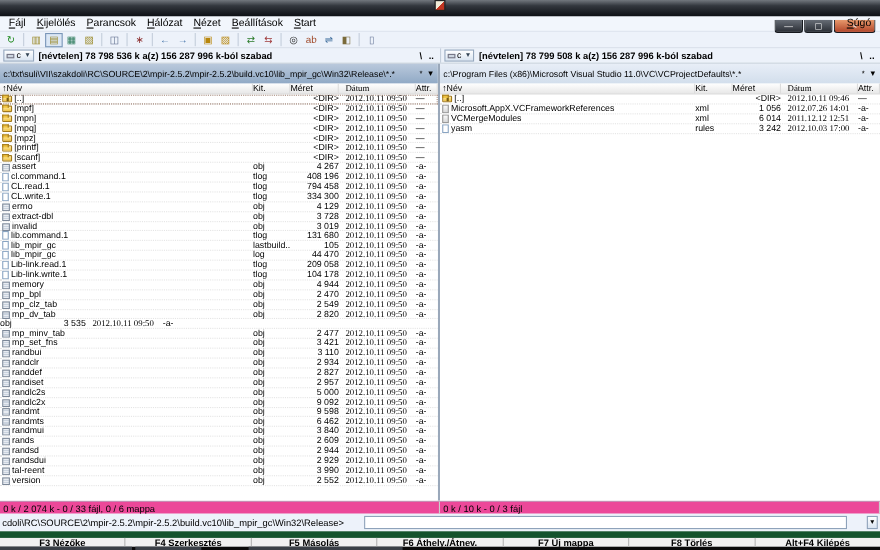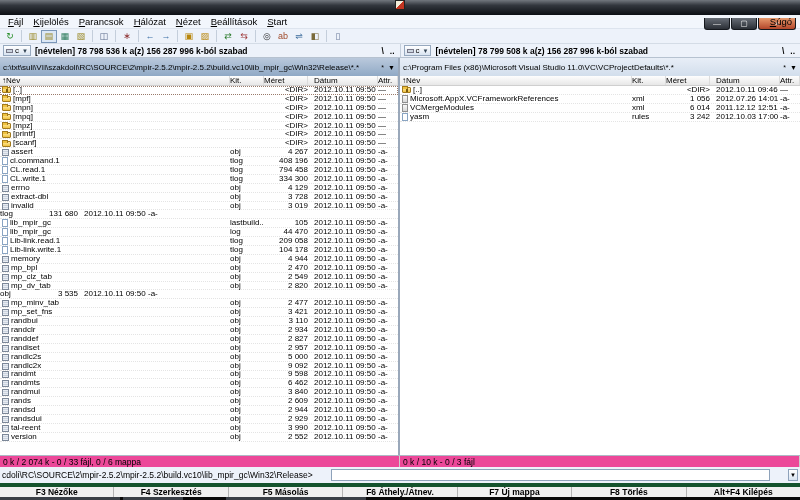--- a/index.html
+++ b/index.html
@@ -53,21 +53,21 @@
     background:linear-gradient(#fefefe,#e7e7e7);border-bottom:1px solid #cfcfcf;}
   .phead>span{border-right:1px solid #dcdcdc;height:100%;display:flex;align-items:center;}
   .flist{flex:1;overflow:hidden;background:#fff;}
   .row{display:flex;height:8.9px;align-items:center;font-size:8px;line-height:1;
     border-bottom:1px dotted #e4e4e4;}
   .row.cursor{outline:1px dotted #9a7a6a;outline-offset:-1px;}
   .c-name{flex:1;display:flex;align-items:center;overflow:hidden;padding-left:2px;gap:2px;}
   .nm{white-space:nowrap;}
   .c-ext{width:34px;flex:none;white-space:nowrap;overflow:visible;}
   .c-size{width:44px;flex:none;text-align:right;white-space:nowrap;}
-  .c-date{width:70px;flex:none;padding-left:6px;white-space:nowrap;}
+  .c-date{width:70px;flex:none;padding-left:6px;white-space:nowrap;font-family:Liberation Serif, serif;}
   .c-attr{width:20px;flex:none;text-align:left;padding-right:2px;white-space:nowrap;}
   
   .fi{flex:none;display:inline-block;position:relative;}
   .fi.folder,.fi.up{width:9px;height:6px;background:linear-gradient(#ffeaa6,#efc23e);
     border:1px solid #a27a1e;border-radius:1px;margin-top:1px;}
   .fi.folder::before,.fi.up::before{content:"";position:absolute;top:-2px;left:-1px;width:4px;
     height:2px;background:#efc23e;border:1px solid #a27a1e;border-bottom:none;}
   .fi.up::after{content:"";position:absolute;left:3px;top:1px;width:2px;height:3px;background:#7a5c10;}
   .fi.doc{width:6px;height:8px;background:#fff;border:1px solid #89a4c2;}
   .fi.obj{width:7px;height:7px;background:repeating-linear-gradient(#e8ecf2 0 1px,#c9d2de 1px 2px);
@@ -79,21 +79,21 @@
   .shalf{flex:1;height:100%;display:flex;align-items:center;padding:0 3px;
     border-right:1px solid #cccccc;overflow:hidden;white-space:nowrap;}
   
   .cmdrow{height:16px;display:flex;align-items:center;background:#edf2fa;font-size:8.5px;
     padding:0 2px;gap:18px;}
   .cprompt{white-space:nowrap;flex:none;}
   .cinput{flex:1;height:12px;background:#fff;border:1px solid #8ea2ba;font:inherit;padding:0 2px;}
   .ccaret{width:10px;height:12px;flex:none;border:1px solid #8ea2ba;
     background:linear-gradient(#fff,#d9e4f1);font-size:6px;display:flex;align-items:center;justify-content:center;}
   
-  .fnbar{height:14px;display:flex;background:#f0f0f0;border-top:4px solid #14532d;
+  .fnbar{height:14px;display:flex;background:#f0f0f0;border-top:6px solid #14532d;
     font-size:8.5px;font-weight:bold;}
   .fbtn{flex:1;display:flex;align-items:center;justify-content:center;
     border-right:1px solid #b4b4b4;white-space:nowrap;overflow:hidden;}
   .fbtn:last-child{border-right:none;}
   
   .taskstrip{height:3px;background:#0a0a0a;display:flex;gap:3px;}
   .tseg{height:100%;background:#3a3f46;}
   u{text-decoration:underline;}
 </style>
 </head>
@@ -327,20 +327,24 @@
           <span class="c-name">
             <i class="fi obj"></i>
             <span class="nm">invalid</span>
           </span>
           <span class="c-ext">obj</span>
           <span class="c-size">3 019</span>
           <span class="c-date">2012.10.11 09:50</span>
           <span class="c-attr">-a-</span>
         </div>
         <div class="row">
+          <span class="c-name">
+            <i class="fi doc"></i>
+            <span class="nm">lib.command.1</span>
+          </span>
           <span class="c-ext">tlog</span>
           <span class="c-size">131 680</span>
           <span class="c-date">2012.10.11 09:50</span>
           <span class="c-attr">-a-</span>
         </div>
         <div class="row">
           <span class="c-name">
             <i class="fi doc"></i>
             <span class="nm">lib_mpir_gc</span>
           </span>

